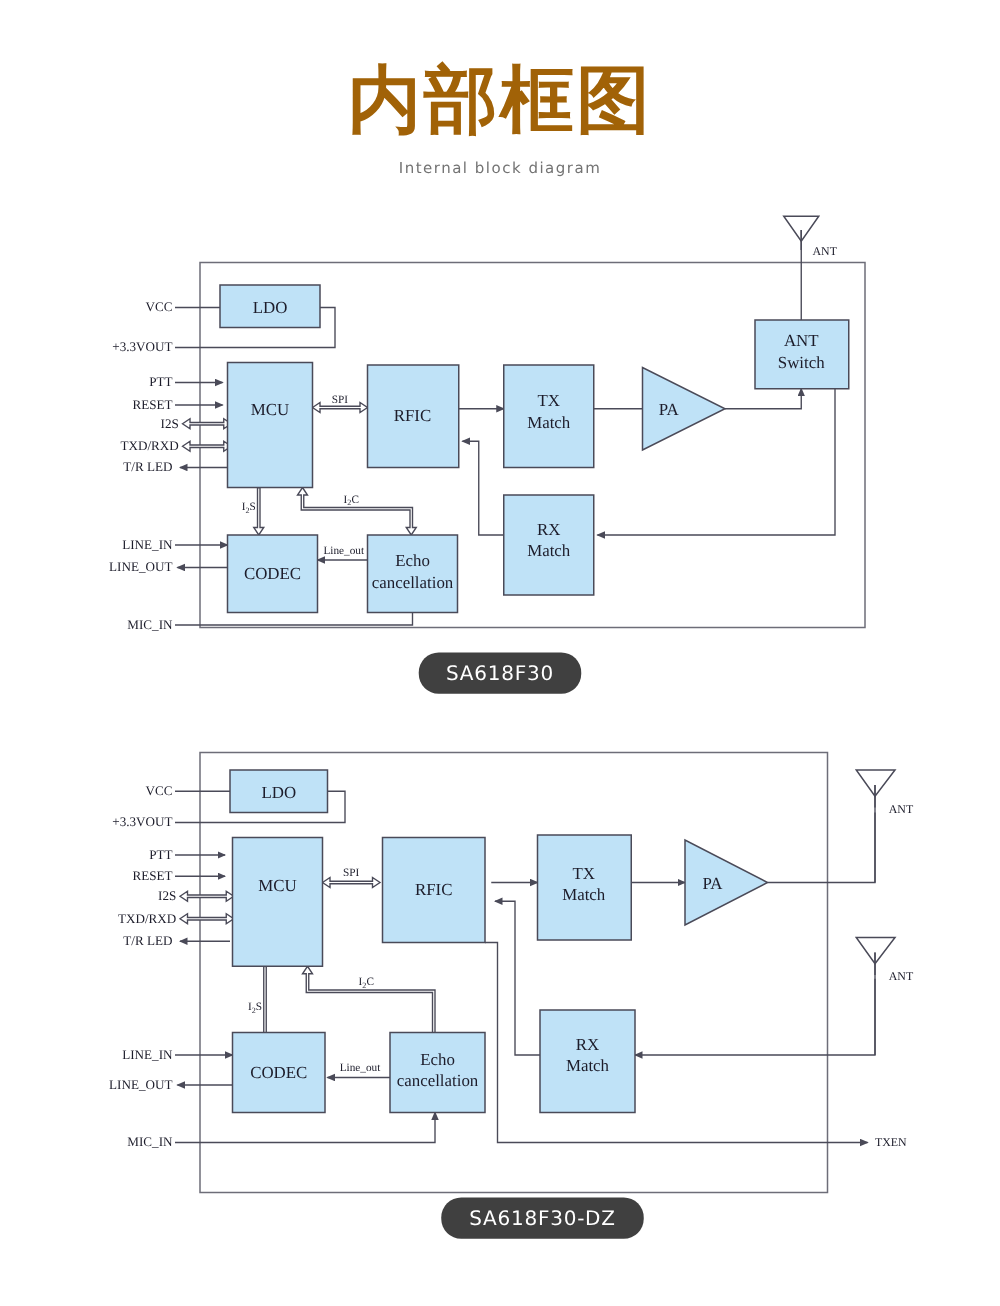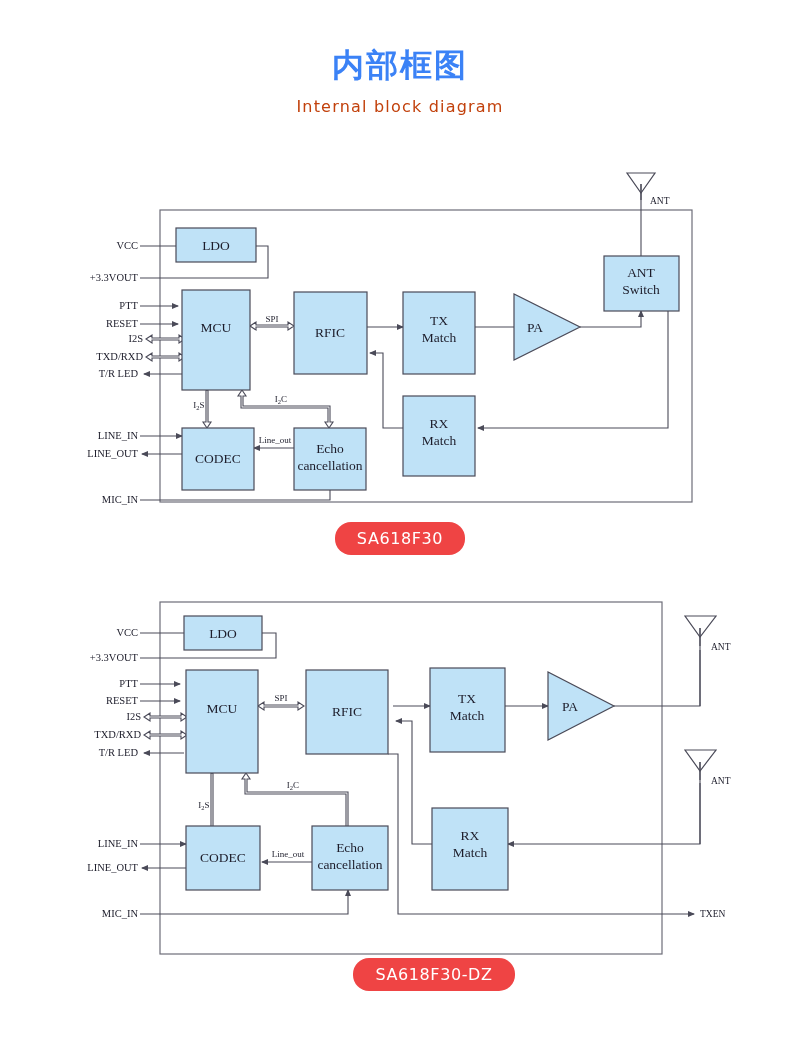--- a/index.html
+++ b/index.html
@@ -4,38 +4,38 @@
 <style>
   html,body{margin:0;padding:0;}
   body{
     width:800px;height:1045px;background:#ffffff;
     font-family:"Liberation Sans", sans-serif;
     position:relative;overflow:hidden;
   }
   .page-header{position:absolute;left:0;top:0;width:800px;text-align:center;}
   .page-title{
     font-family:"DejaVu Sans", sans-serif;
-    font-size:32px;font-weight:bold;color:#3b82f6;
+    font-size:59px;font-weight:bold;color:#a16207;
     letter-spacing:2px;margin:0;padding-top:48px;line-height:1.1;
   }
   .page-subtitle{
     font-family:"DejaVu Sans", sans-serif;
-    font-size:16px;color:#c2410c;letter-spacing:1.2px;
+    font-size:12px;color:#737373;letter-spacing:1.2px;
     margin:0;padding-top:14px;font-weight:400;
   }
 
   .diagram{position:absolute;left:0;width:800px;}
   #diagram-1{top:160px;height:400px;}
   #diagram-2{top:580px;height:420px;}
 
   .svgwrap{position:absolute;left:0;top:0;}
 
   .badge-row{position:absolute;left:0;width:800px;text-align:center;}
   .badge{
-    display:inline-block;background:#ef4444;color:#ffffff;
+    display:inline-block;background:#404040;color:#ffffff;
     font-family:"DejaVu Sans", sans-serif;
     font-size:16px;letter-spacing:0.6px;
     padding:7px 22px;border-radius:16px;
   }
   #badge-1{top:522px;}
   #badge-2{top:958px;padding-left:34px;}
 
   svg{display:block;}
   svg text{font-family:"Liberation Serif", serif;fill:#1d1d2b;}
   .blk-label{font-size:13.5px;text-anchor:middle;}

